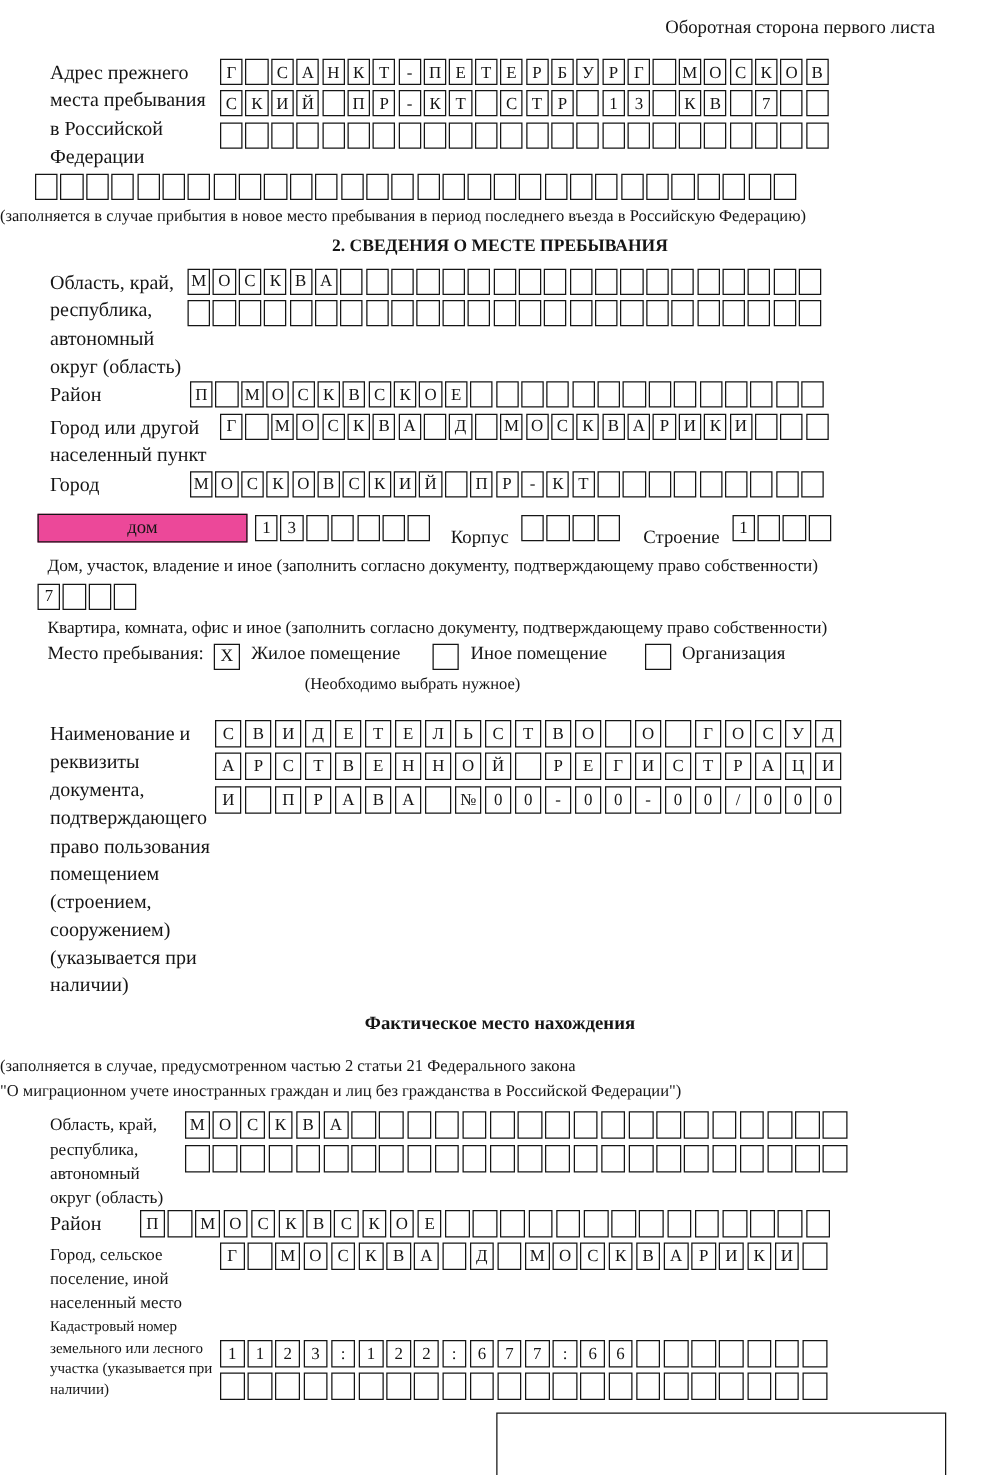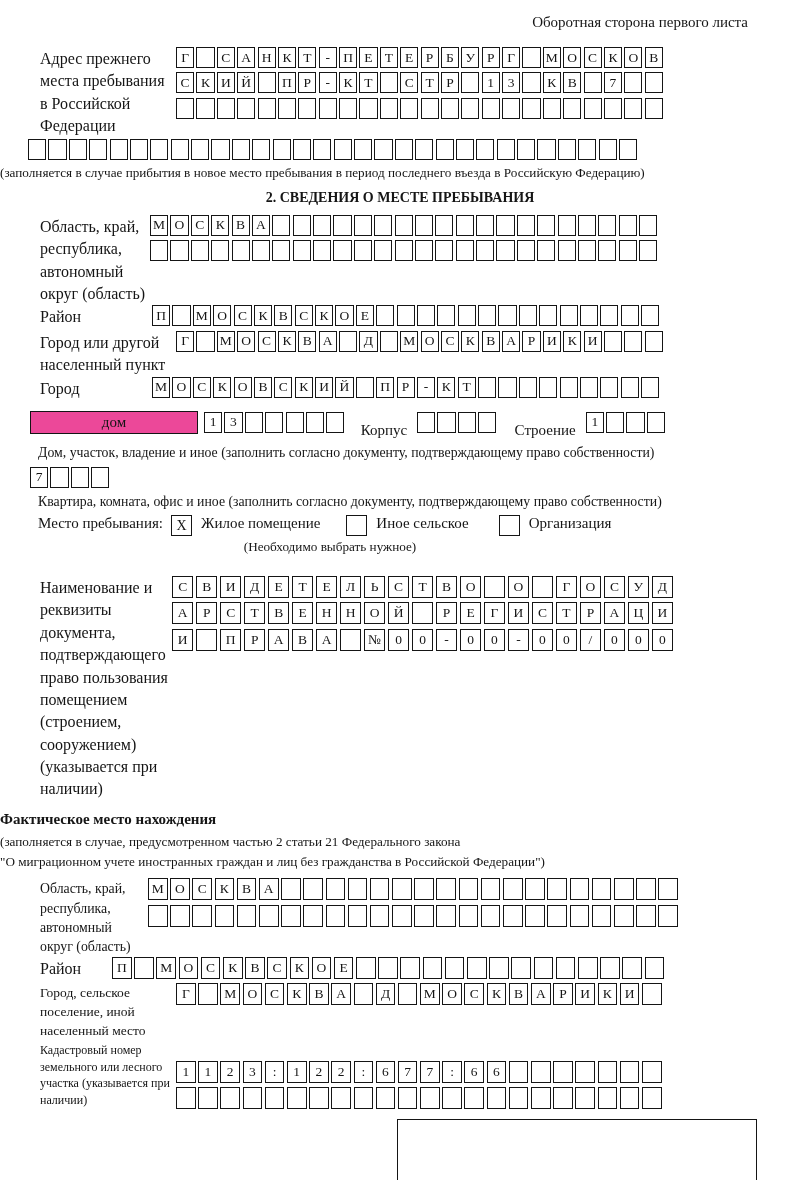--- a/index.html
+++ b/index.html
@@ -45,21 +45,21 @@
   .stay-label{font-size:15px}
   .checkbox{
     flex:none;width:21px;height:21px;border:1.8px solid #151515;background:#fff;
     display:flex;align-items:center;justify-content:center;font-size:14px;margin-left:8px;
   }
   .opt{font-size:15px;margin-left:9px}
   .cb-gap1{margin-left:26px}
   .cb-gap2{margin-left:30px}
   .stay-note{width:660px;text-align:center;margin-top:2px;margin-bottom:20px}
 
-  .fact-title{font-weight:bold;font-size:15px;margin-top:10px;margin-bottom:5px}
+  .fact-title{text-align:center;font-weight:bold;font-size:15px;margin-top:10px;margin-bottom:16px}
   .fact-note{margin-bottom:2px}
 
   .mt4{margin-top:4px}
 
   .stamp-box{
     margin-left:397px;margin-top:5px;width:360px;height:172px;
     border:1.8px solid #151515;background:#fff;
   }
 </style>
 </head>
@@ -376,21 +376,21 @@
         <span class="cell"></span>
       </div>
   </div>
   <div class="note note-left">Квартира, комната, офис и иное (заполнить согласно документу, подтверждающему право собственности)</div>
 
   <div class="stay-row">
     <span class="stay-label">Место пребывания:</span>
     <span class="checkbox">X</span>
     <span class="opt">Жилое помещение</span>
     <span class="checkbox cb-gap1"></span>
-    <span class="opt">Иное сельское</span>
+    <span class="opt">Иное помещение</span>
     <span class="checkbox cb-gap2"></span>
     <span class="opt">Организация</span>
   </div>
   <div class="note stay-note">(Необходимо выбрать нужное)</div>
 
   <div class="fblock mt4">
     <div class="flabel" style="width:132px">Наименование и реквизиты документа, подтверждающего право пользования помещением (строением, сооружением) (указывается при наличии)</div>
     <div class="grid">
       <div class="cellrow cr-l">
           <span class="cell">С</span>

